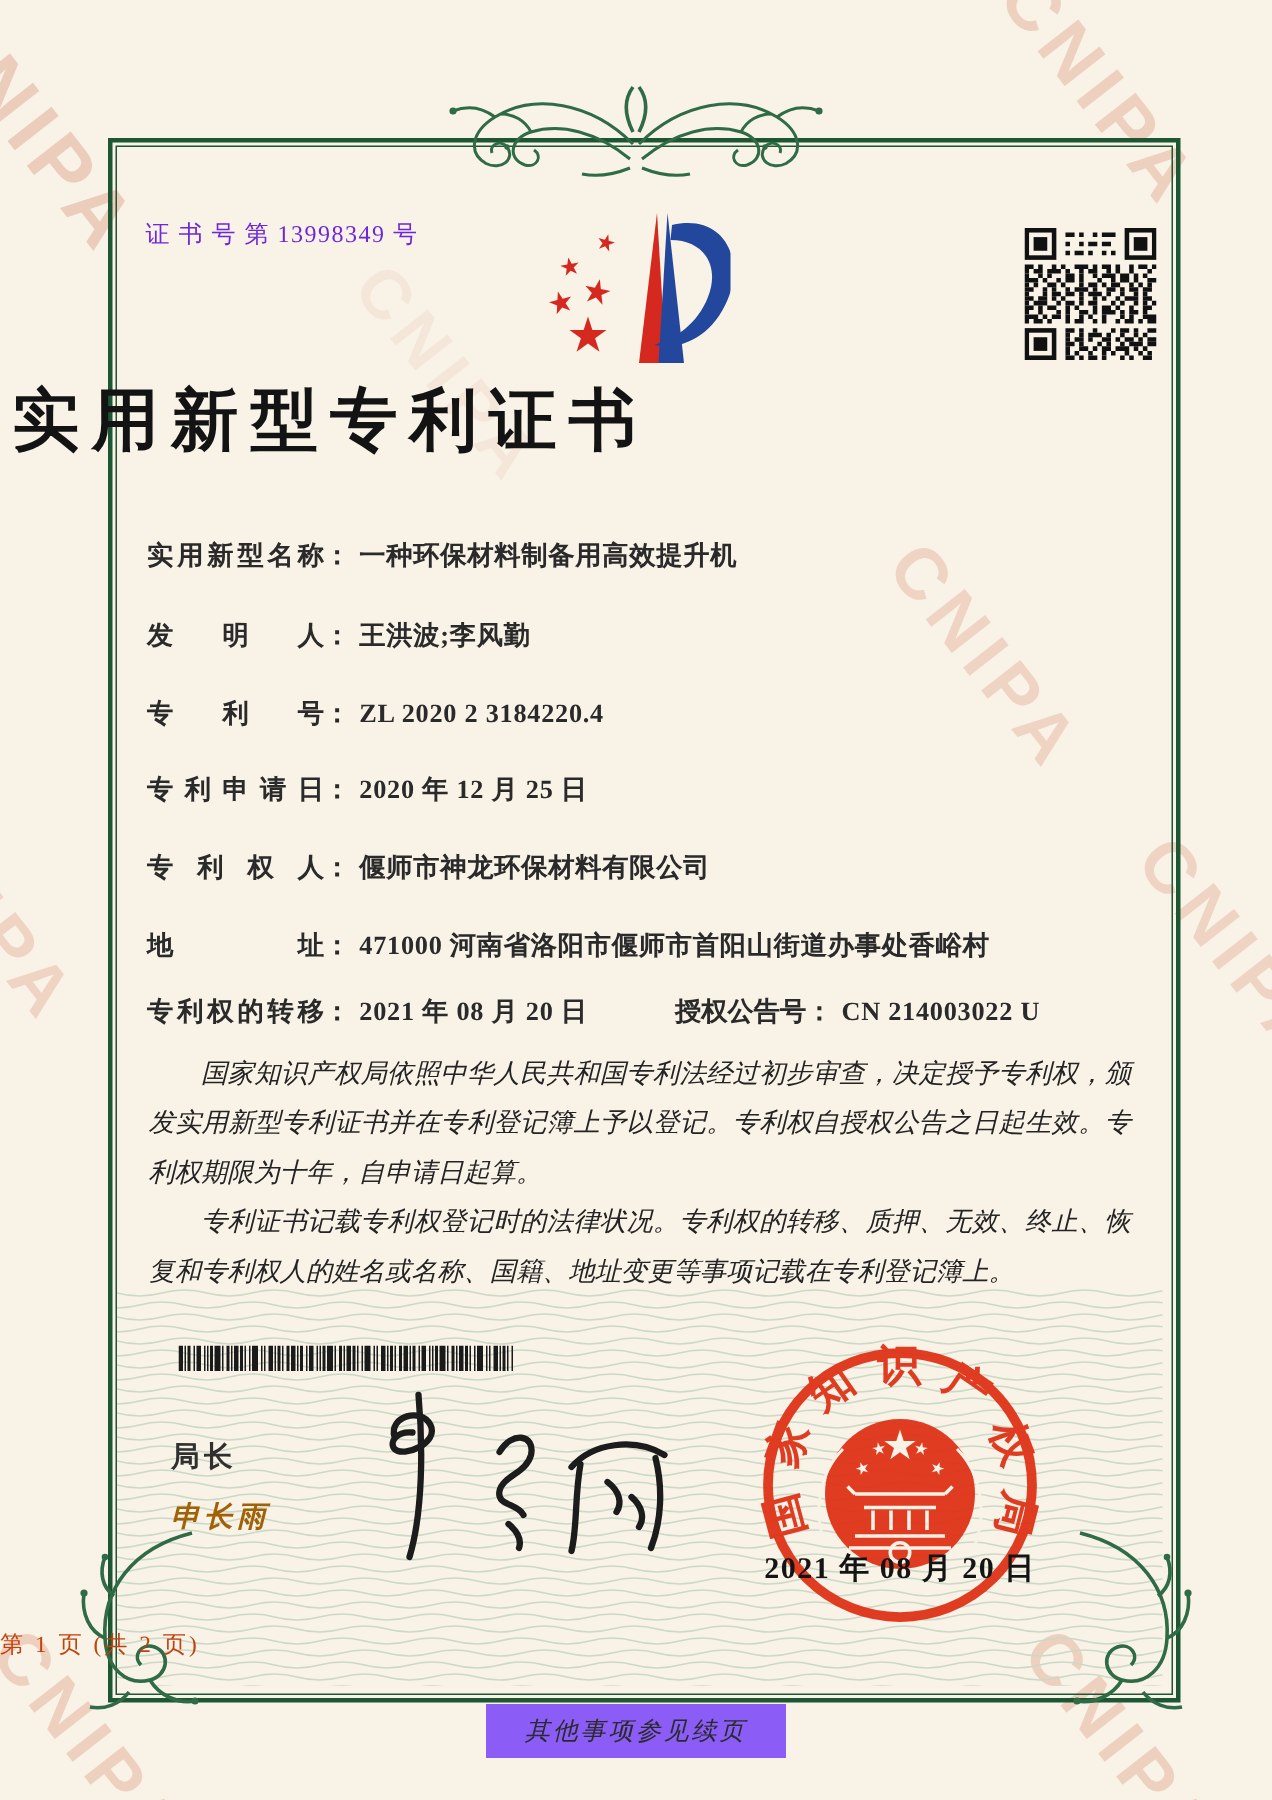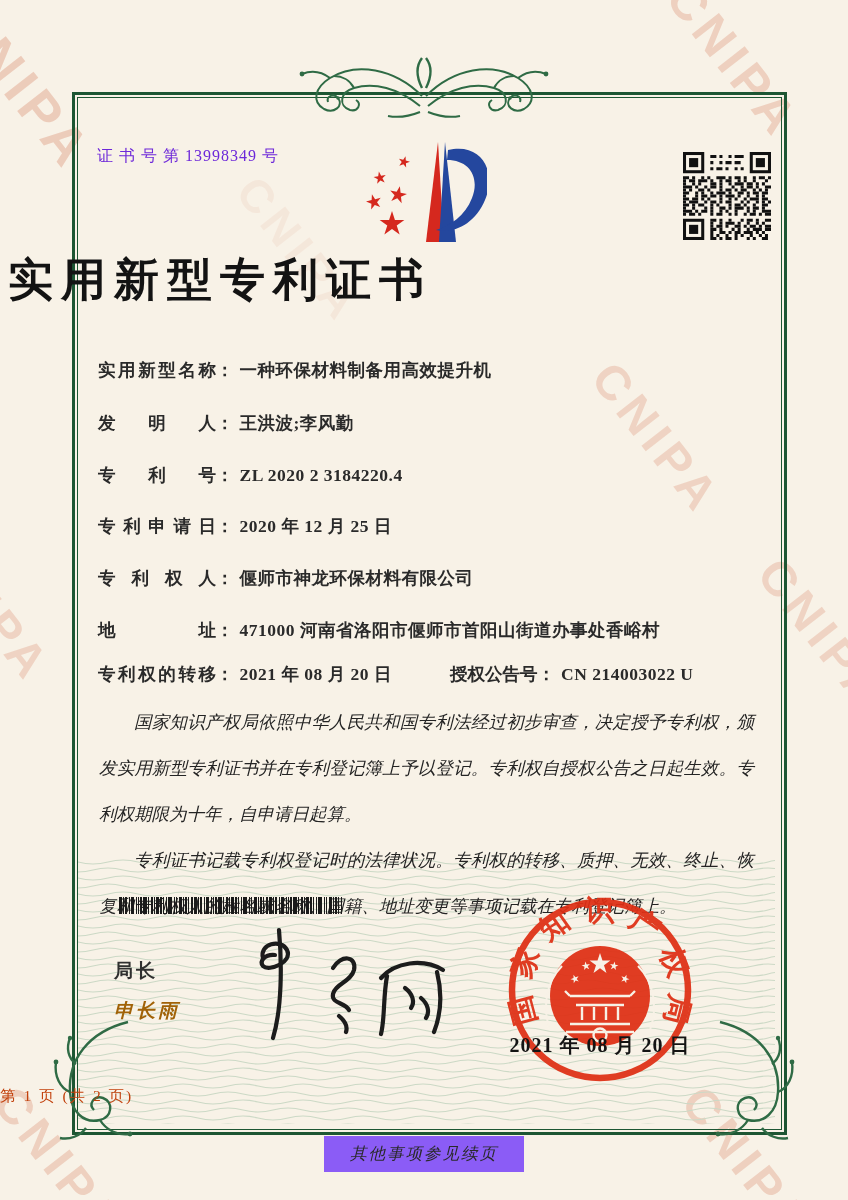--- a/index.html
+++ b/index.html
@@ -21,21 +21,21 @@
          font-weight:700;letter-spacing:8px;text-indent:8px;color:#131313;z-index:4;}
   
   .fields{position:absolute;left:98px;top:0;width:690px;z-index:4;}
   .field-row{position:absolute;left:0;font-size:17.5px;white-space:nowrap;color:#2a2a2a;font-weight:bold;}
   .flabel{display:inline-block;width:118px;text-align:justify;text-align-last:justify;vertical-align:top;}
   .fcolon{display:inline-block;margin-right:6px;}
   .fvalue{letter-spacing:0.5px;}
   .pair2{position:absolute;left:352px;top:0;white-space:nowrap;}
   
   .paras{position:absolute;left:99px;top:699px;width:655px;z-index:4;font-style:italic;}
-  .paras p{margin:0;font-size:17.5px;line-height:46px;text-indent:2em;text-align:justify;color:#242424;}
+  .paras p{margin:0;font-size:17.5px;line-height:33px;text-indent:2em;text-align:justify;color:#242424;}
   
   .signer-title{position:absolute;left:114px;top:958px;font-size:19px;font-weight:600;letter-spacing:3px;
       font-family:"Liberation Sans","DejaVu Sans",sans-serif;color:#303030;z-index:5;}
   .signer-name{position:absolute;left:114px;top:998px;font-size:19px;font-weight:600;letter-spacing:3px;
       font-family:"Liberation Sans","DejaVu Sans",sans-serif;color:#a16207;z-index:5;font-style:italic;}
   .seal-date{position:absolute;left:504px;top:1032px;width:192px;text-align:center;font-size:20px;
       font-weight:700;letter-spacing:1px;color:#141414;z-index:7;}
   .page-footer{position:absolute;left:0;top:1086px;width:100%;font-size:15.5px;
       letter-spacing:2px;color:#c2410c;z-index:5;}
   .cont-wrap{position:absolute;left:0;top:1136px;width:100%;text-align:center;z-index:4;}

